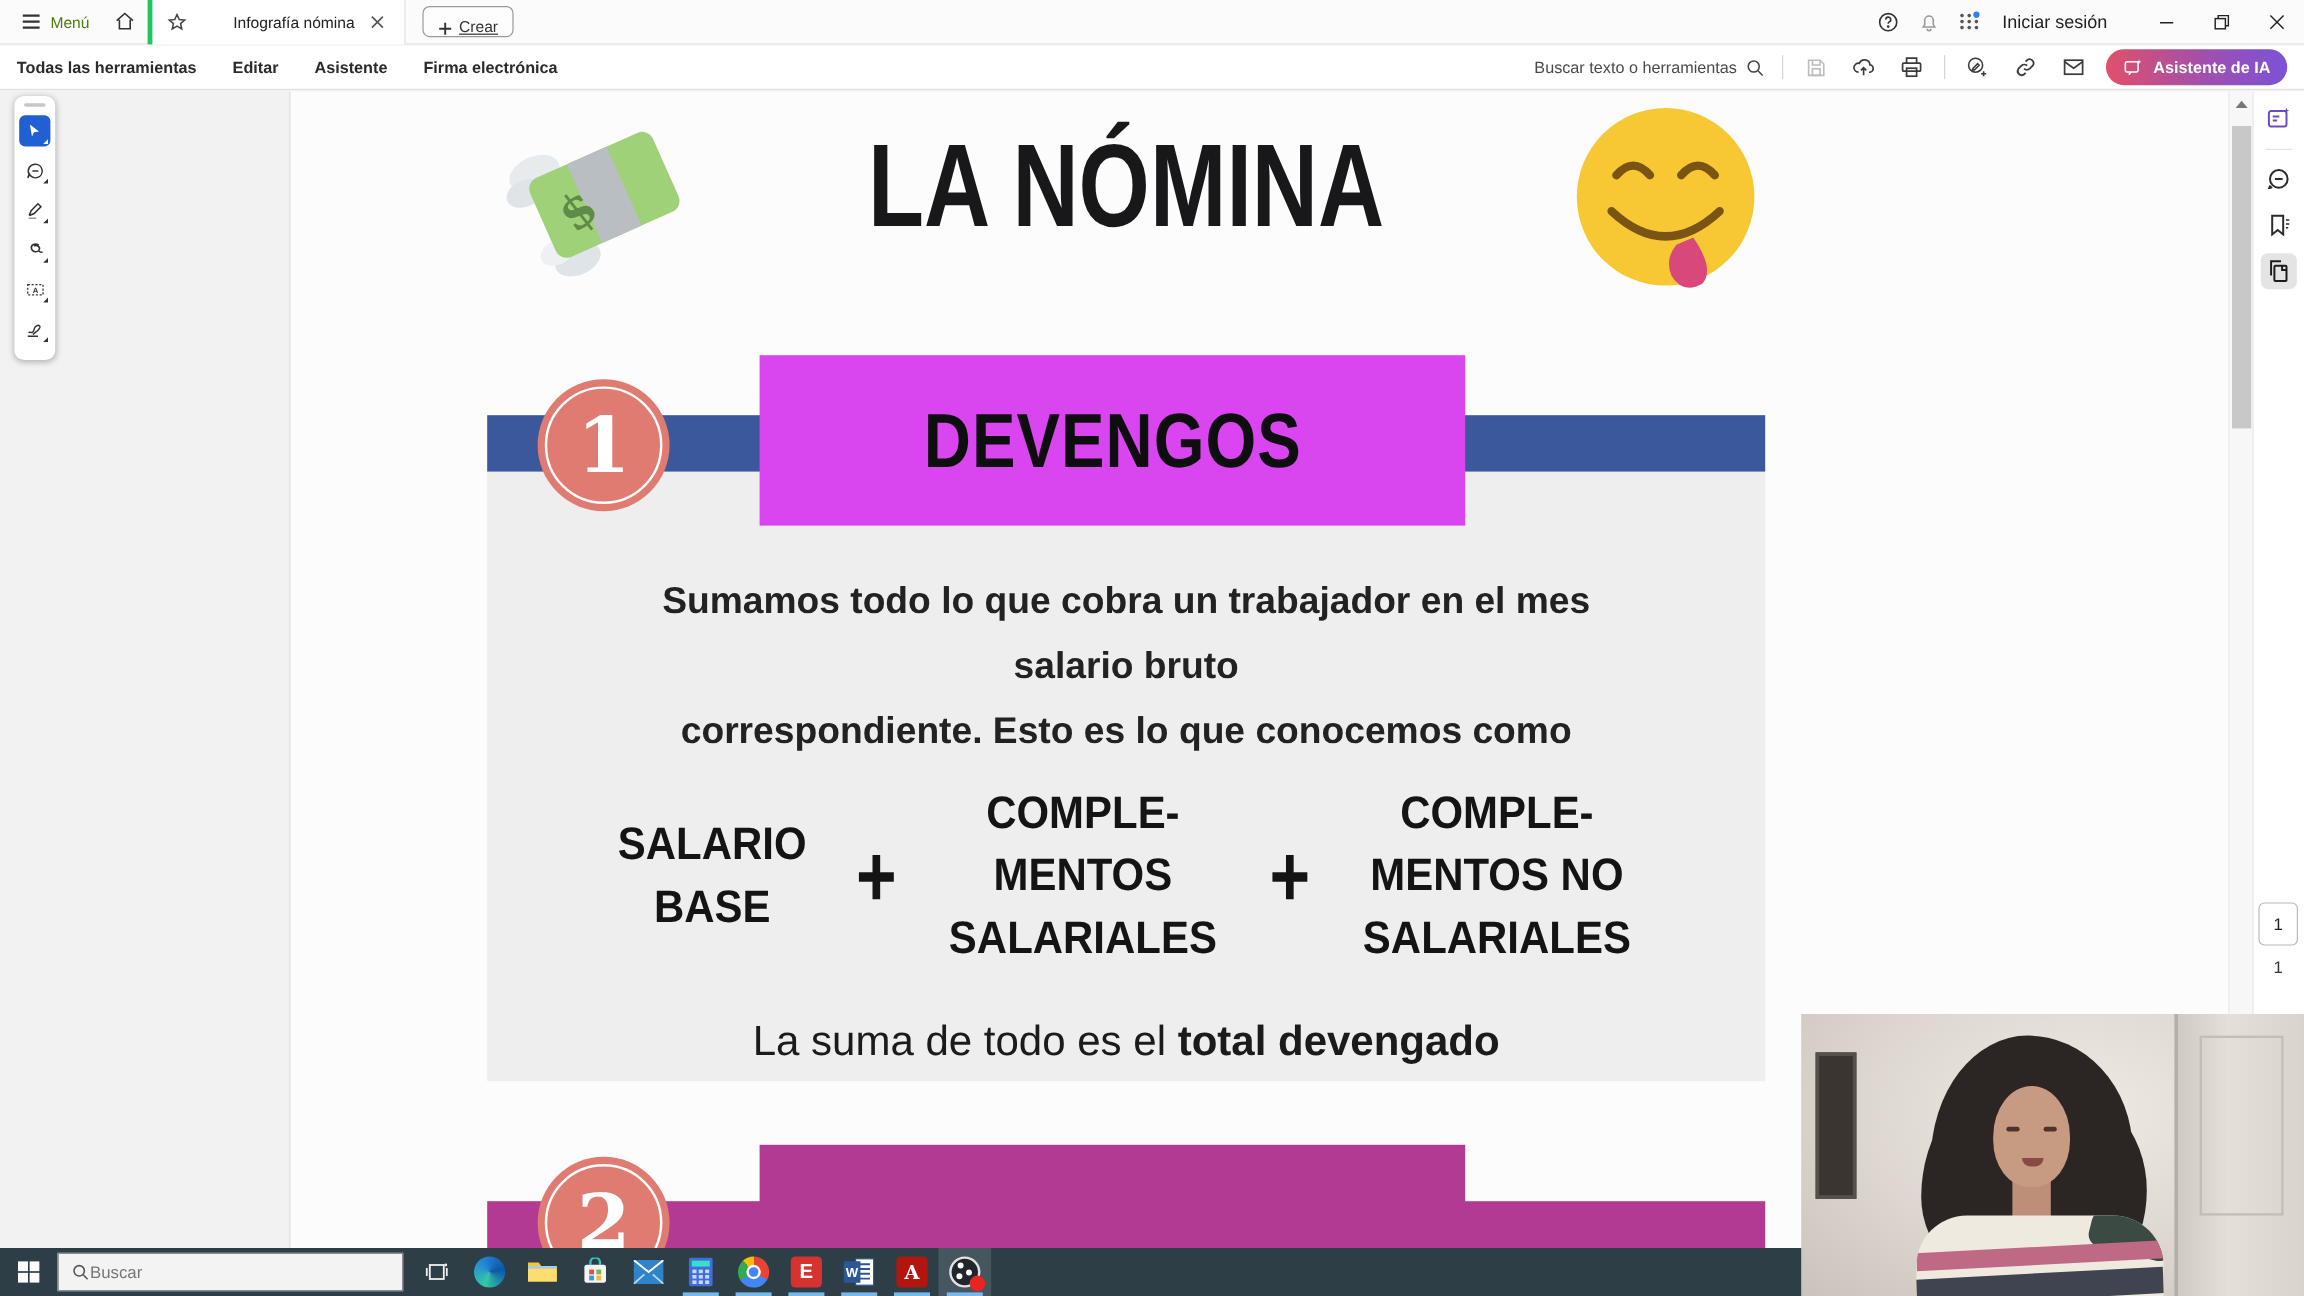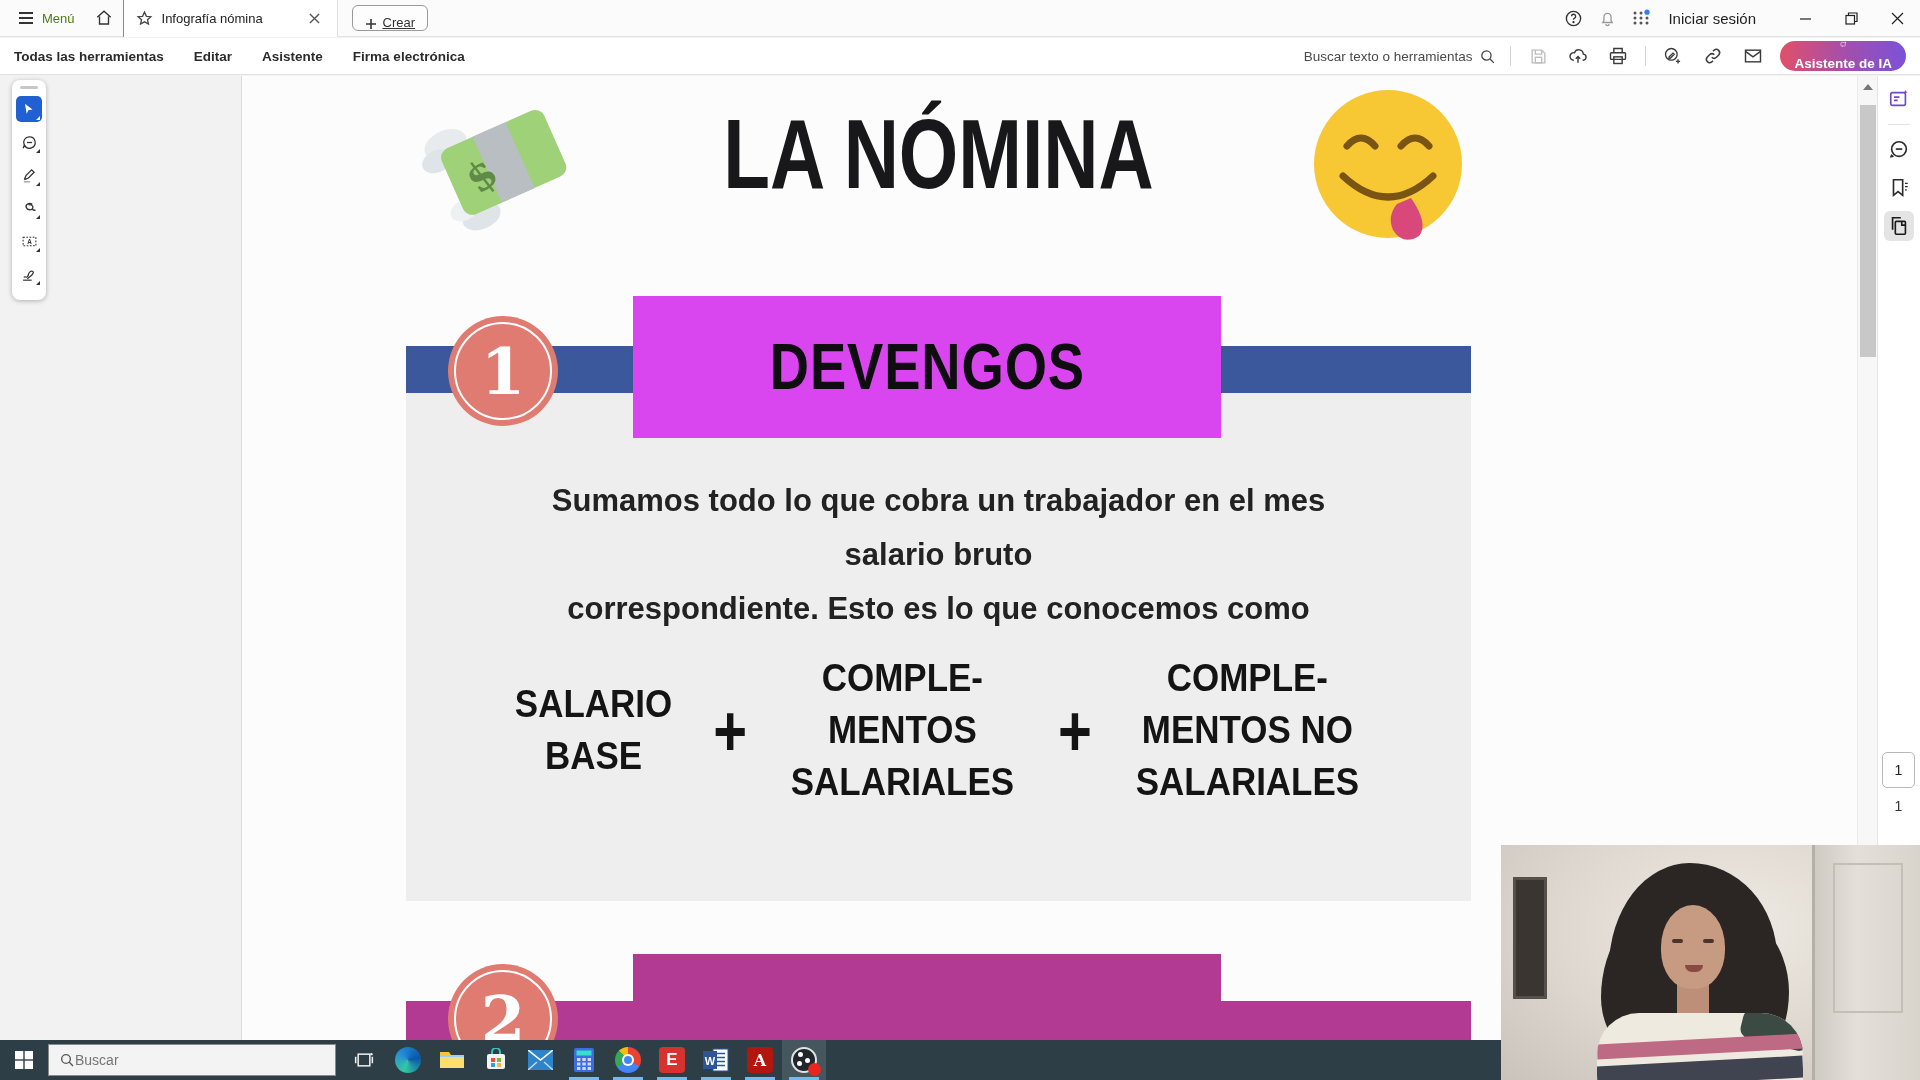--- a/index.html
+++ b/index.html
@@ -4,38 +4,38 @@
 <style>
   * { margin:0; padding:0; box-sizing:border-box; }
   html,body { width:1920px; height:1080px; overflow:hidden; font-family:"Liberation Sans",sans-serif; background:#fff; }
   svg { display:block; }
 
   
   .app { position:relative; width:1920px; height:1080px; overflow:hidden; background:#f2f2f3; }
   .titlebar { position:absolute; top:0; left:0; right:0; height:37px; background:#fbfbfb; border-bottom:1px solid #e3e3e3; display:flex; align-items:center; padding-left:8px; }
   .menu-btn { display:flex; align-items:center; gap:8px; padding:0 10px; height:37px; font-size:13px; color:#4d7c0f; cursor:default; }
   .home-btn { width:38px; height:37px; display:flex; align-items:center; justify-content:center; }
-  .doc-tab { height:37px; display:flex; align-items:center; gap:9px; padding:0 12px; background:#fff; border-left:1px solid #22c55e; border-right:1px solid #e0e0e0; min-width:215px; }
+  .doc-tab { height:37px; display:flex; align-items:center; gap:9px; padding:0 12px; background:#fff; border-left:4px solid #22c55e; border-right:1px solid #e0e0e0; min-width:215px;text-align:right; }
   .doc-tab .title { font-size:13px; color:#222; flex:1; }
   .tab-close { width:20px; height:20px; display:flex; align-items:center; justify-content:center; color:#555; font-size:14px; }
   .create-btn { margin-left:14px; height:26px; display:flex; align-items:flex-end; gap:6px; padding:0 12px; border:1px solid #9a9a9a; border-radius:6px; font-size:13px; color:#333; background:#fdfdfd;text-decoration:underline; }
   .tb-right { margin-left:auto; display:flex; align-items:center; }
   .tb-ic { width:34px; height:37px; display:flex; align-items:center; justify-content:center; position:relative; }
   .signin { font-size:15px; color:#1f1f1f; margin:0 26px 0 10px; }
   .winbtn { width:46px; height:37px; display:flex; align-items:center; justify-content:center; color:#222; }
 
   .toolbar { position:absolute; top:38px; left:0; right:0; height:37px; background:#fff; border-bottom:1px solid #e0e0e0; display:flex; align-items:center; padding:0 14px; }
   .tb-menu { display:flex; gap:30px; font-size:13.5px; color:#2b2b2b; }
   .tb-menu span { cursor:default;font-weight:bold; }
   .tools-right { margin-left:auto; display:flex; align-items:center; gap:14px; }
   .search-lbl { display:flex; align-items:center; gap:7px; font-size:13.5px; color:#4a4a4a; }
   .vsep { width:1px; height:20px; background:#d6d6d6; }
   .qa { width:26px; height:26px; display:flex; align-items:center; justify-content:center; }
   .ai-pill { display:flex; align-items:center; gap:8px; height:30px; padding:0 14px; border-radius:16px; color:#fff; font-size:13.5px; font-weight:bold;
-             background:linear-gradient(90deg,#e0506a 0%,#a04fae 55%,#7b52d8 100%);flex-direction:column; }
+             background:linear-gradient(90deg,#e0506a 0%,#a04fae 55%,#7b52d8 100%); }
 
   
   .main { position:absolute; top:76px; left:0; right:0; bottom:40px; background:#f2f2f3; overflow:hidden; }
   .page { position:absolute; left:241px; top:0; width:1616px; height:964px; background:#fcfcfc; border-left:1px solid #dcdcdc; overflow:hidden; }
 
   
   .toolpanel { position:absolute; left:12px; top:4px; width:34px; background:#fff; border-radius:8px; box-shadow:0 1px 5px rgba(0,0,0,.28); padding:4px 0 6px; z-index:5; }
   .handle { width:18px; height:3px; background:#c7c7c7; border-radius:2px; margin:2px auto 6px; }
   .tool { width:26px; height:26px; margin:7px auto; border-radius:5px; display:flex; align-items:center; justify-content:center; position:relative; color:#333; }
   .tool.active { background:#2160d3; color:#fff; }
@@ -354,20 +354,23 @@
             <div>SALARIALES</div>
           </div>
           <div class="plus">+</div>
           <div class="term">
             <div>COMPLE-</div>
             <div>MENTOS NO</div>
             <div>SALARIALES</div>
           </div>
         </div>
 
+        <div class="note" style="top:772px;">
+          <span>La suma de todo es el </span><b>total devengado</b>
+        </div>
 
         <div class="band" style="top:925px; height:60px; background:#b23a92;"></div>
         <div class="bigbox" style="top:878px; height:170px; background:#b23a92; align-items:flex-end; padding-bottom:8px;">
           
         </div>
         <div class="numcircle" style="left:42px; top:888px;">
           <span class="ring"></span>
           <span class="num">2</span>
         </div>
       </div>

